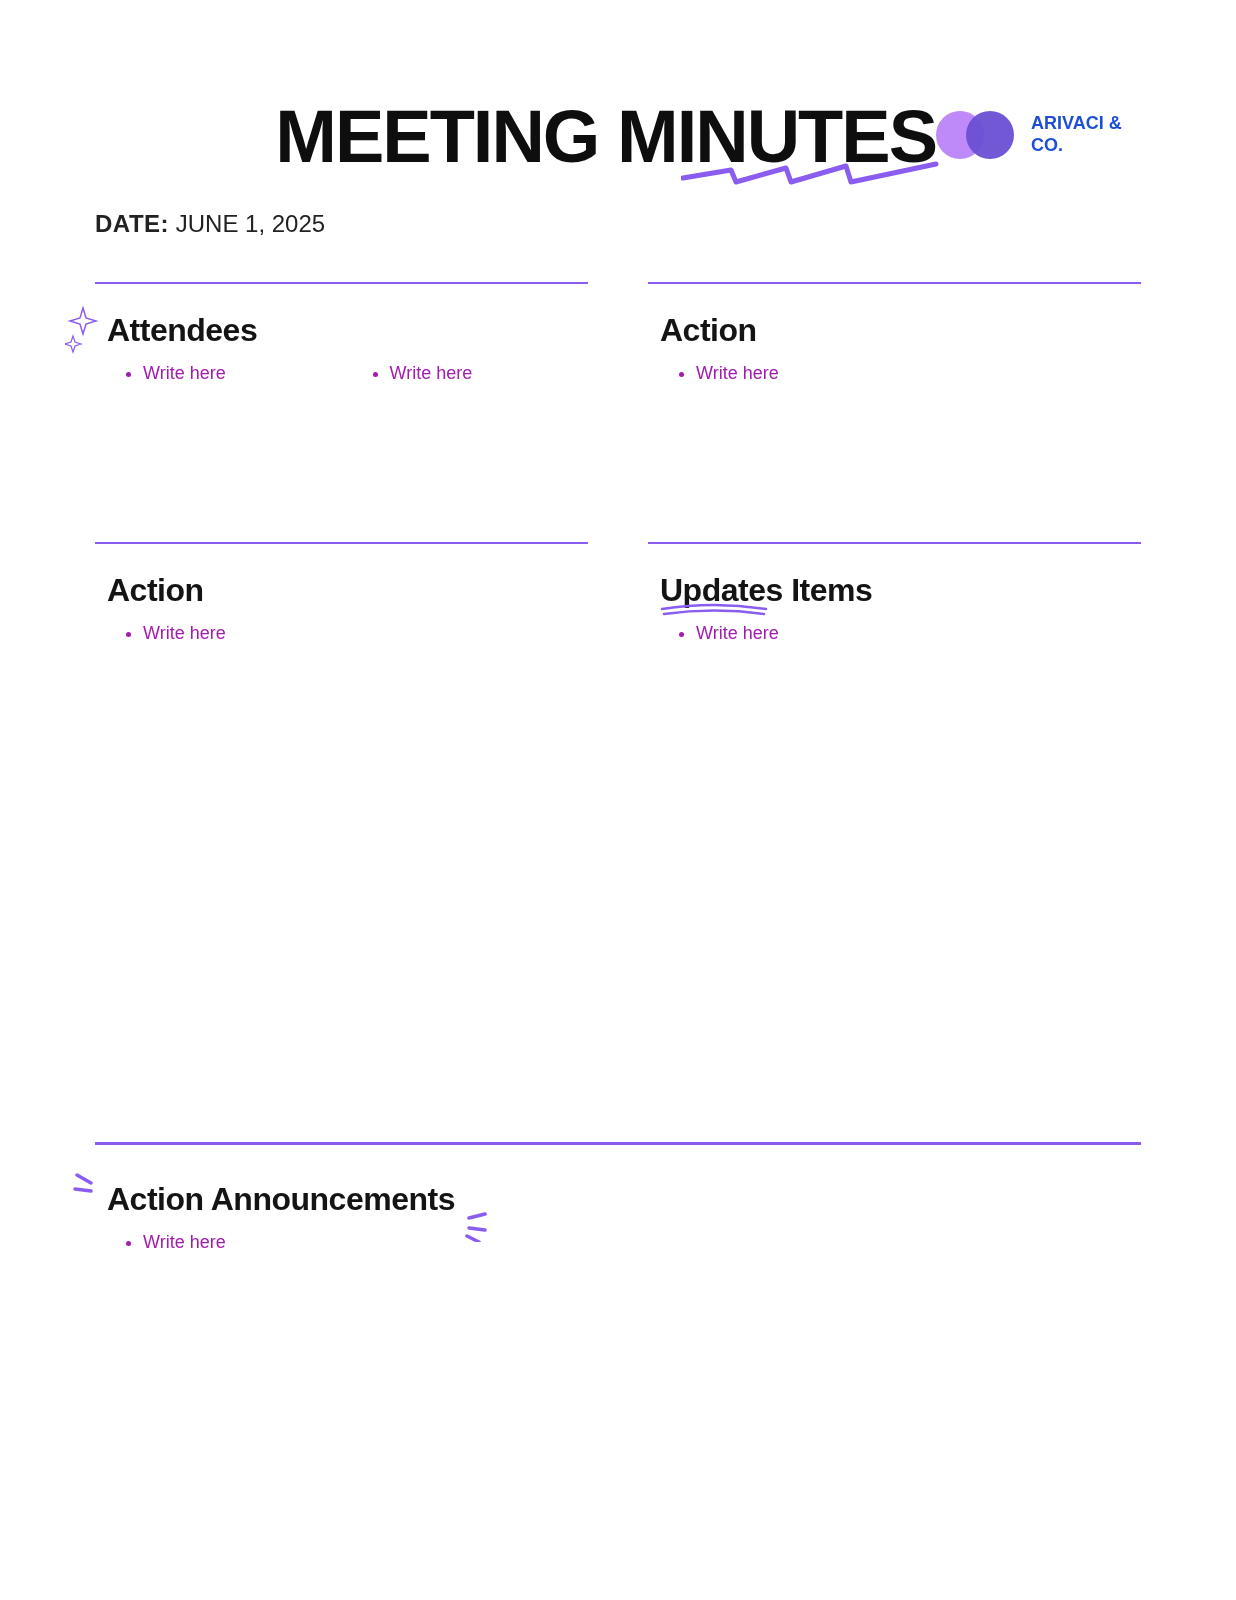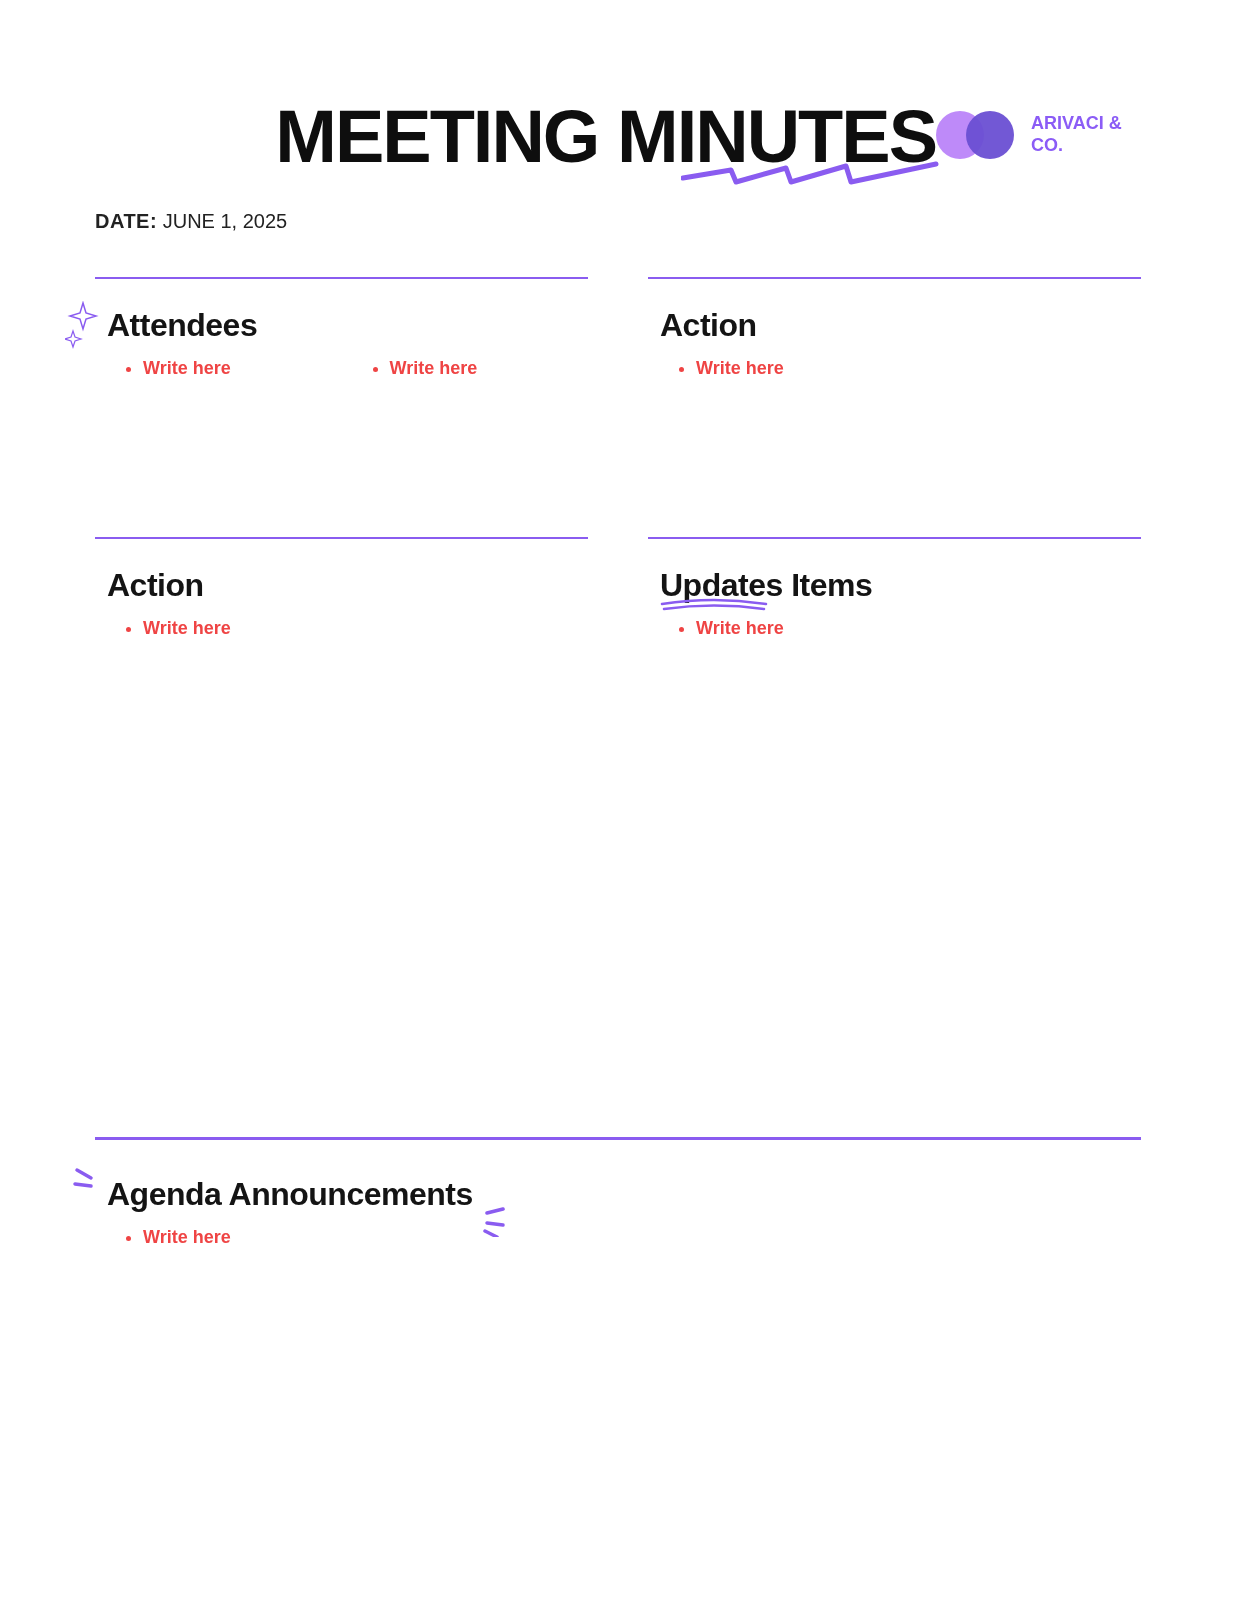--- a/index.html
+++ b/index.html
@@ -42,26 +42,26 @@
     gap: 15px;
     margin-top: 10px;
   }
   .logo-circles { position: relative; width: 80px; height: 50px; }
   .circ { position: absolute; width: 48px; height: 48px; border-radius: 50%; }
   .circ.left { left: 0; top: 1px; background: #b77df8; opacity: .9; }
   .circ.right { left: 30px; top: 1px; background: #6a4fd3; opacity: .95; }
   .company {
     font-size: 18px;
     font-weight: 900;
-    color: #8b5cf6;
+    color: #1d4ed8;
     line-height: 1.2;
     max-width: 110px;
   }
   .date-line {
-    font-size: 20px;
+    font-size: 24px;
     color: #222;
     margin-top: 36px;
     margin-bottom: 44px;
   }
   .date-line b { font-weight: 900; letter-spacing: 0.5px; }
 
   .grid {
     display: grid;
     grid-template-columns: 1fr 1fr;
     column-gap: 60px;
@@ -79,22 +79,21 @@
     color: #141414;
     letter-spacing: -0.5px;
     margin: 0 0 14px 12px;
     position: relative;
     display: inline-block;
   }
   ul.items {
     list-style: disc;
     margin-left: 48px;
     font-size: 18px;
-    color: #ef4444;
-    font-weight: bold;
+    color: #a21caf;
   }
   ul.items li { margin-bottom: 6px; }
   .attendees-lists {
     display: grid;
     grid-template-columns: 1fr 1fr;
   }
 
   .section.tall { min-height: 220px; }
   .section.taller { min-height: 560px; }
 
@@ -196,21 +195,21 @@
 
   </div>
 
   <div class="full-section">
     <hr class="full-rule">
     <div style="position:relative; display:inline-block; margin-left:12px;">
       <svg class="dash-left" viewBox="0 0 30 30" style="left:-34px; top:-12px;">
         <line x1="4" y1="6" x2="18" y2="14" stroke="#8a5cf0" stroke-width="3.5" stroke-linecap="round"></line>
         <line x1="2" y1="20" x2="18" y2="22" stroke="#8a5cf0" stroke-width="3.5" stroke-linecap="round"></line>
       </svg>
-      <h2 class="section-title" style="margin-left:0;">Agenda Announcements</h2>
+      <h2 class="section-title" style="margin-left:0;">Action Announcements</h2>
       <svg class="dash-right" viewBox="0 0 30 30" style="position:absolute; right:-34px; bottom:-10px;">
         <line x1="10" y1="6" x2="26" y2="2" stroke="#8a5cf0" stroke-width="3.5" stroke-linecap="round"></line>
         <line x1="10" y1="16" x2="26" y2="18" stroke="#8a5cf0" stroke-width="3.5" stroke-linecap="round"></line>
         <line x1="8" y1="24" x2="20" y2="30" stroke="#8a5cf0" stroke-width="3.5" stroke-linecap="round"></line>
       </svg>
     </div>
     <ul class="items">
       <li>Write here</li>
     </ul>
   </div>

